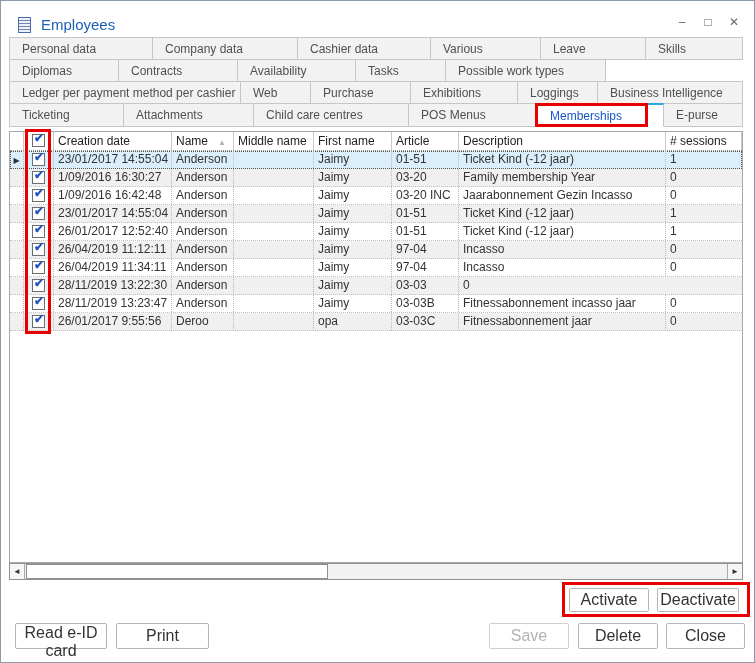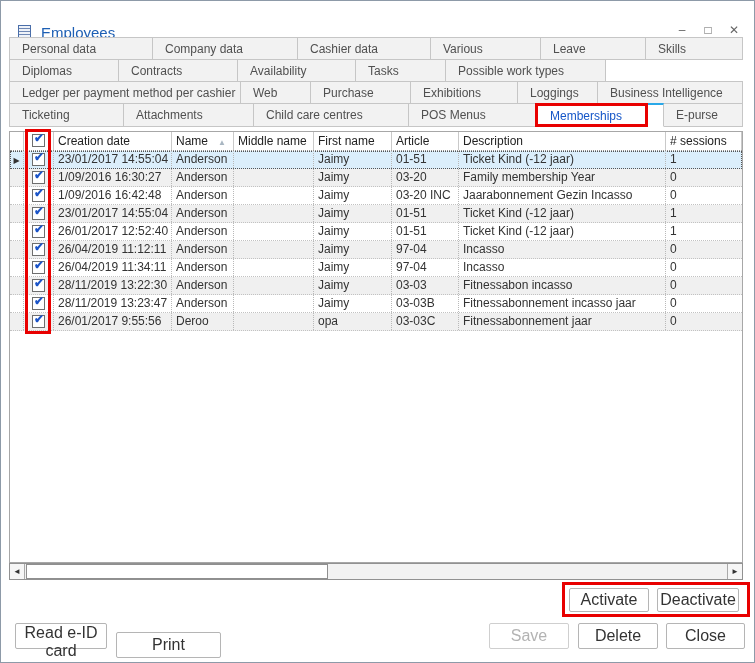--- a/index.html
+++ b/index.html
@@ -5,21 +5,21 @@
   * { box-sizing: border-box; margin: 0; padding: 0; }
   html, body { width: 755px; height: 663px; background: #fff; }
   body { font-family: "Liberation Sans", sans-serif; font-size: 12px; color: #333; }
 
   .window {
     position: relative; width: 755px; height: 663px;
     background: #fff; border: 1px solid #8d9aa8; overflow: hidden;
   }
 
   
-  .titlebar { position: absolute; top: 16px; left: 0; right: 0; height: 33px; background: #fff; }
+  .titlebar { position: absolute; top: 8px; left: 0; right: 0; height: 33px; background: #fff; }
   .title-icon {
     position: absolute; left: 17px; top: 8px; width: 13px; height: 16px;
     border: 1px solid #4a6ea9; background:
       repeating-linear-gradient(#eef2f8 0 2px, #6e87b4 2px 3px);
   }
   .title-text {
     position: absolute; left: 40px; top: 7px; font-size: 15px; color: #1d5fb4;
   }
   .win-controls { position: absolute; right: 12px; top: 6px; display: flex; gap: 10px; color: #666; }
   .win-btn { width: 16px; text-align: center; font-size: 12px; cursor: default; }
@@ -91,21 +91,21 @@
 
   
   .btn {
     position: absolute; height: 24px; background: #fff; border: 1px solid #b5b5b5;
     border-radius: 2px; font-family: "Liberation Sans", sans-serif; font-size: 16px;
     color: #333; text-align: center; cursor: default;
   }
   #btn-activate   { left: 568px; top: 587px; width: 80px; }
   #btn-deactivate { left: 656px; top: 587px; width: 82px; }
   #btn-read-eid   { left: 14px;  top: 622px; width: 92px; height: 26px; }
-  #btn-print      { left: 115px; top: 622px; width: 105px; height: 26px; margin-top: 9px; }
+  #btn-print      { left: 115px; top: 622px; width: 93px; height: 26px; }
   #btn-save       { left: 488px; top: 622px; width: 80px; height: 26px; color: #b3b3b3; border-color: #cfcfcf; }
   #btn-delete     { left: 577px; top: 622px; width: 80px; height: 26px; }
   #btn-close      { left: 665px; top: 622px; width: 79px; height: 26px; }
 
   
   .annotation { position: absolute; border: 3px solid #e80000; pointer-events: none; }
   #ann-tab      { left: 534px; top: 102px; width: 113px; height: 24px; }
   #ann-checkcol { left: 24px;  top: 128px; width: 26px;  height: 205px; }
   #ann-actions  { left: 561px; top: 581px; width: 188px; height: 35px; }
 </style>
@@ -248,21 +248,20 @@
           <div class="g-cell c-sess">0</div>
         </div>
         <div class="g-row alt">
           <div class="g-cell c-ind"></div>
           <div class="g-cell c-cb"><span class="cb"><span class="tick">✔</span></span></div>
           <div class="g-cell c-date">28/11/2019 13:22:30</div>
           <div class="g-cell c-name">Anderson</div>
           <div class="g-cell c-mid"></div>
           <div class="g-cell c-first">Jaimy</div>
           <div class="g-cell c-art">03-03</div>
-          <div class="g-cell c-desc">Fitnessabon incasso</div>
           <div class="g-cell c-sess">0</div>
         </div>
         <div class="g-row">
           <div class="g-cell c-ind"></div>
           <div class="g-cell c-cb"><span class="cb"><span class="tick">✔</span></span></div>
           <div class="g-cell c-date">28/11/2019 13:23:47</div>
           <div class="g-cell c-name">Anderson</div>
           <div class="g-cell c-mid"></div>
           <div class="g-cell c-first">Jaimy</div>
           <div class="g-cell c-art">03-03B</div>

